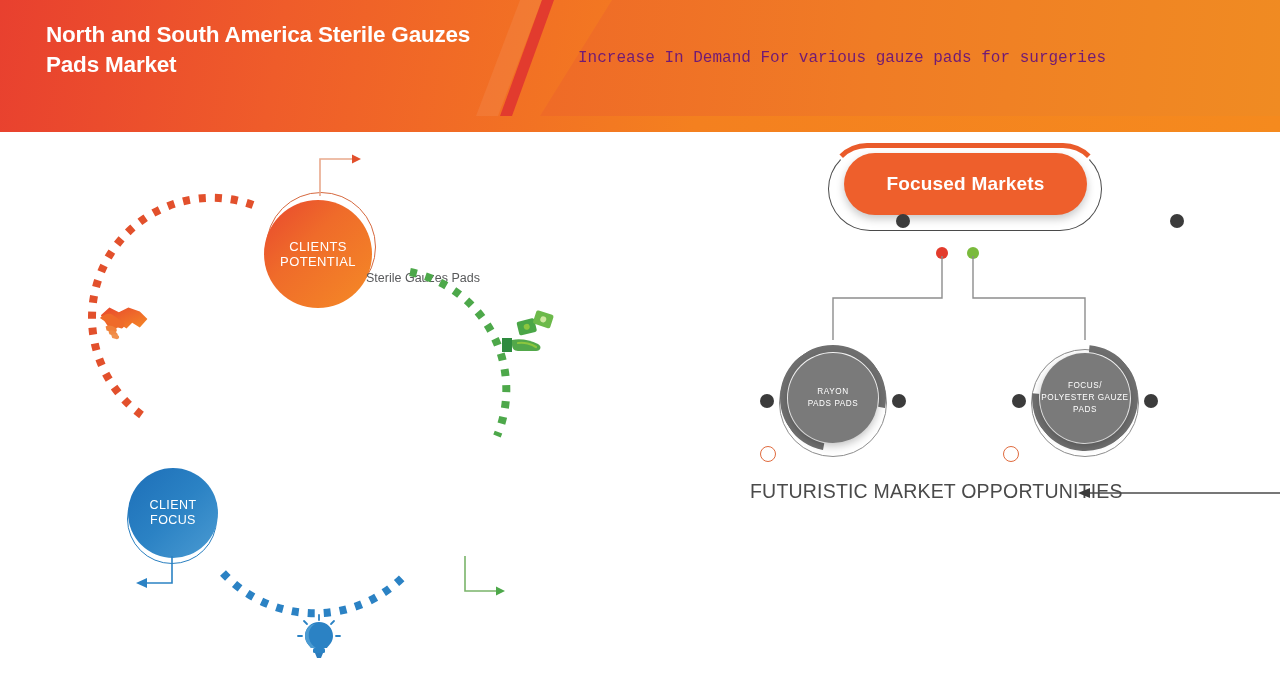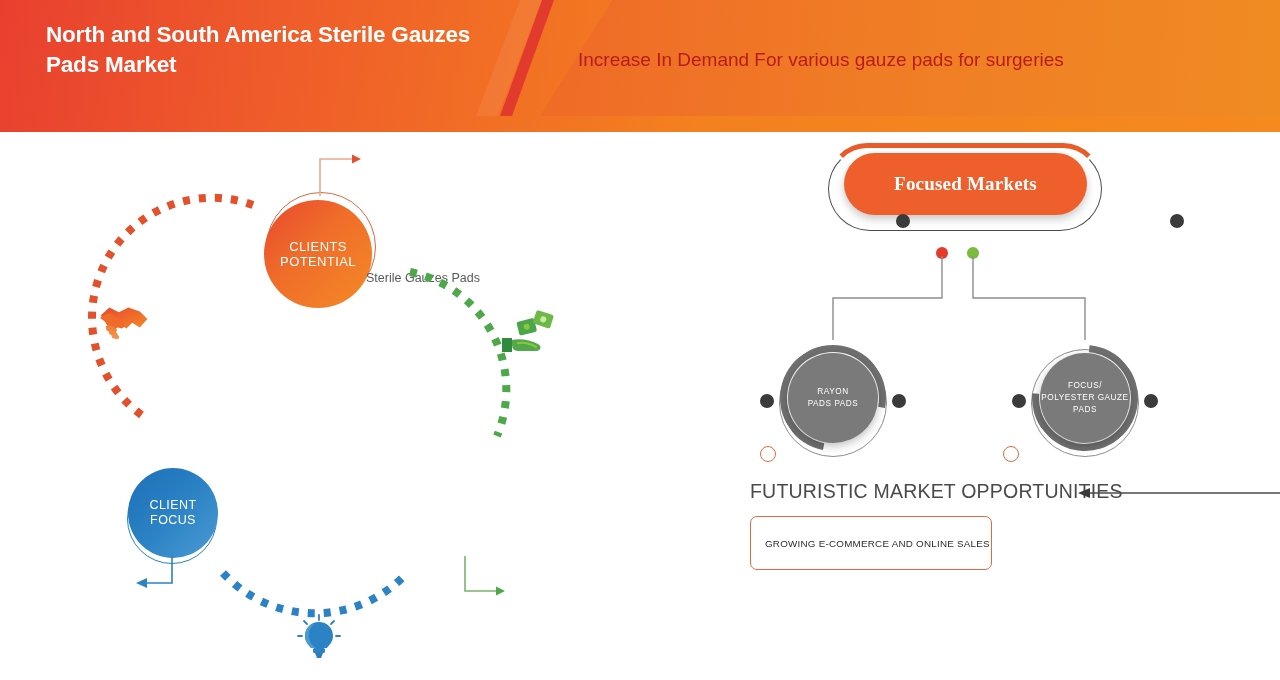--- a/index.html
+++ b/index.html
@@ -35,21 +35,21 @@
     background: rgba(255,255,255,0.07);
     clip-path: polygon(48px 0, 70px 0, 26px 100%, 4px 100%);
   }
   .hdr-title {
     position: absolute; left: 46px; top: 20px; width: 430px;
     color: #ffffff; font-size: 22.5px; font-weight: bold; line-height: 1.33;
     letter-spacing: -0.2px;
   }
   .hdr-sub {
     position: absolute; left: 578px; top: 48px; width: 640px;
-    color: #b91c1c; font-size: 19px; font-weight: 400; line-height: 1.3;
+    color: #701a75; font-size: 16px; font-weight: 400; line-height: 1.3; font-family: Liberation Mono, monospace;
   }
 
   
   .panel-left { position: absolute; left: 0; top: 116px; width: 730px; height: 564px; }
 
   .node { position: absolute; border-radius: 50%; }
   .node .ring {
     position: absolute; border-radius: 50%; border: 1.4px solid rgba(0,0,0,0.22);
     background: transparent;
   }
@@ -101,21 +101,20 @@
   .fm-arc-thin {
     position: absolute; left: 18px; top: 4px; width: 274px; height: 84px;
     border-radius: 44px; border: 1.2px solid #4a4a4a;
     border-top-color: transparent;
   }
   .fm-box {
     position: absolute; left: 34px; top: 10px; width: 243px; height: 62px;
     background: #ee5f2c; border-radius: 31px;
     display: flex; align-items: center; justify-content: center;
     box-shadow: 0 4px 9px rgba(0,0,0,0.22);
-    font-family: Liberation Serif, serif;
   }
   .fm-box span { color: #fff; font-size: 19px; font-weight: bold; letter-spacing: 0.2px; }
   .fm-dot-l, .fm-dot-r {
     position: absolute; top: 71px; width: 14px; height: 14px; border-radius: 50%;
     background: #3b3b3b;
   }
   .fm-dot-l { left: 86px; }
   .fm-dot-r { left: 360px; }
 
   .cdot { position: absolute; width: 12px; height: 12px; border-radius: 50%; }
@@ -249,23 +248,20 @@
           <div>POLYESTER GAUZE</div>
           <div>PADS</div>
         </div>
       </div>
       <div class="gdot-l"></div>
       <div class="gdot-r"></div>
     </div>
 
     <div class="fmo-title">FUTURISTIC MARKET OPPORTUNITIES</div>
 
-    <div class="obox obox-1">
-      <span>GROWING E-COMMERCE AND ONLINE SALES</span>
-    </div>
   </div>
 
   <svg class="ov" viewBox="0 0 1280 680">
 
     <g>
       <path d="M 253 205 A 120 120 0 0 0 146 418" fill="none" stroke="#e2502c" stroke-width="8" stroke-dasharray="7 9" stroke-linecap="butt"></path>
     </g>
     <g>
       <path d="M 410 272 A 120 120 0 0 1 497 436" fill="none" stroke="#4da84a" stroke-width="8" stroke-dasharray="7 9" stroke-linecap="butt"></path>
     </g>

